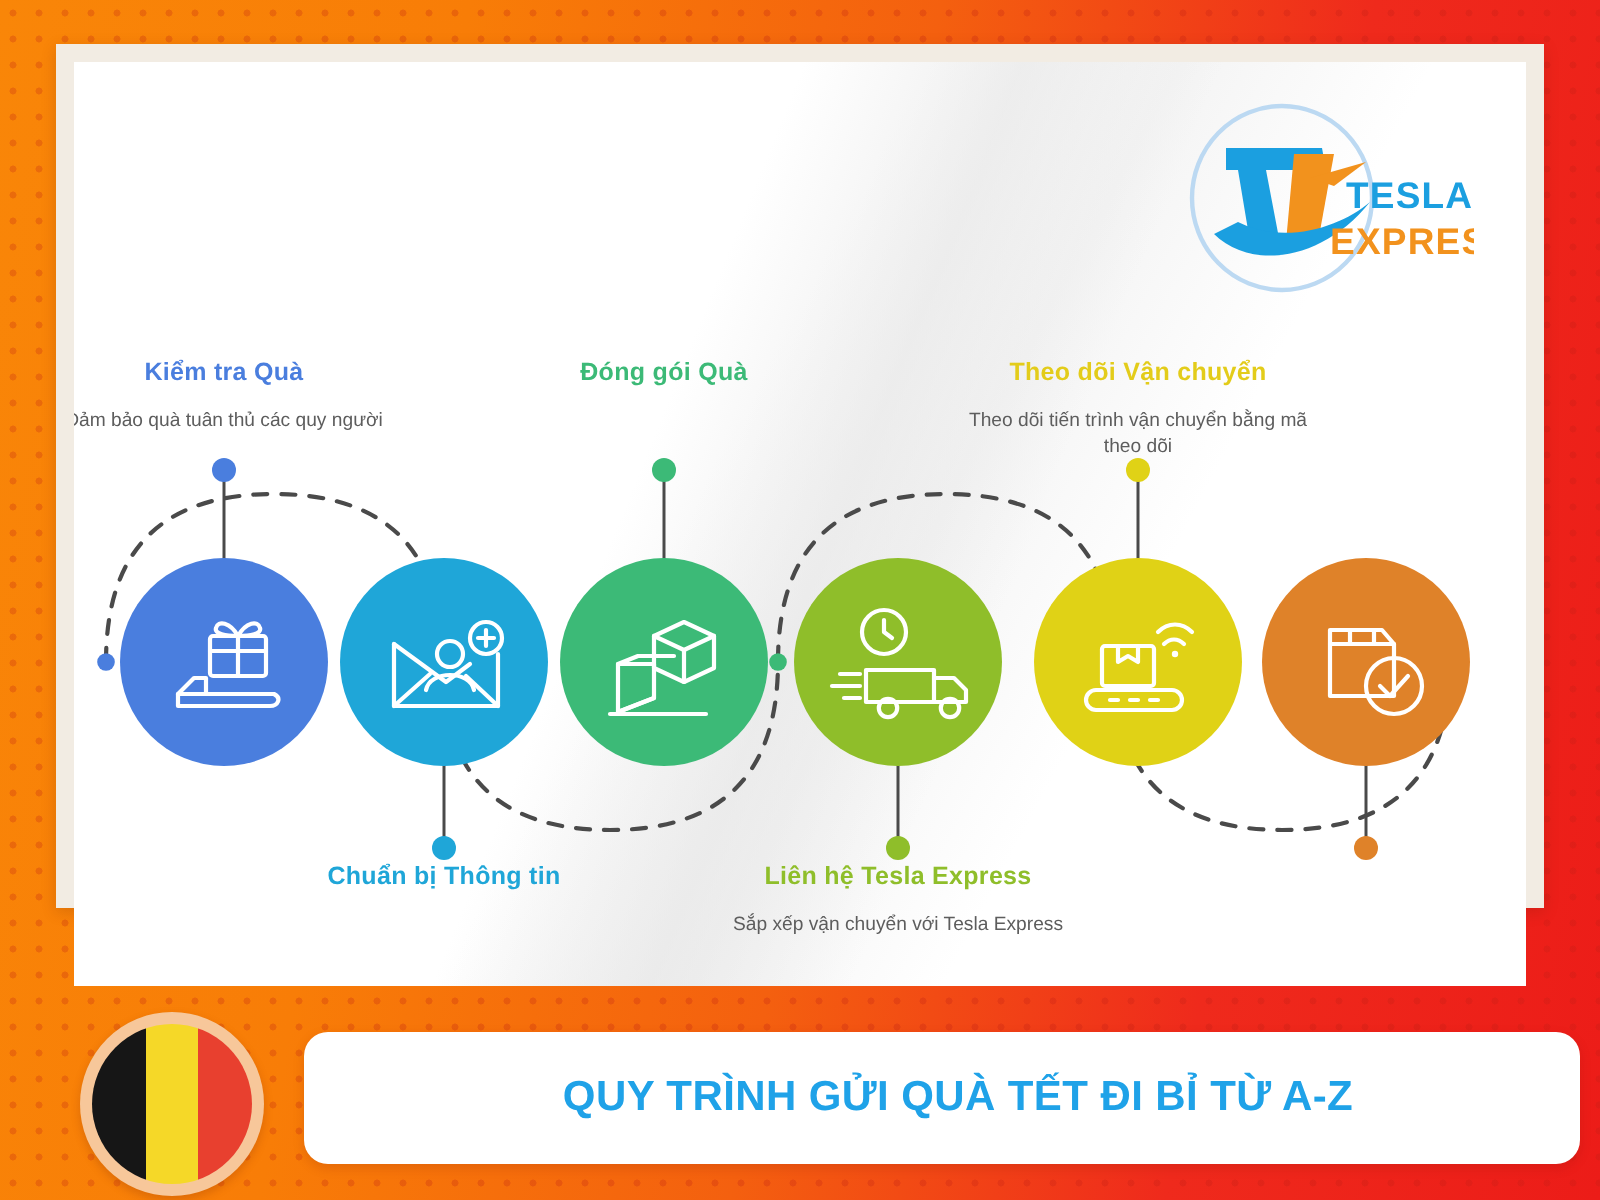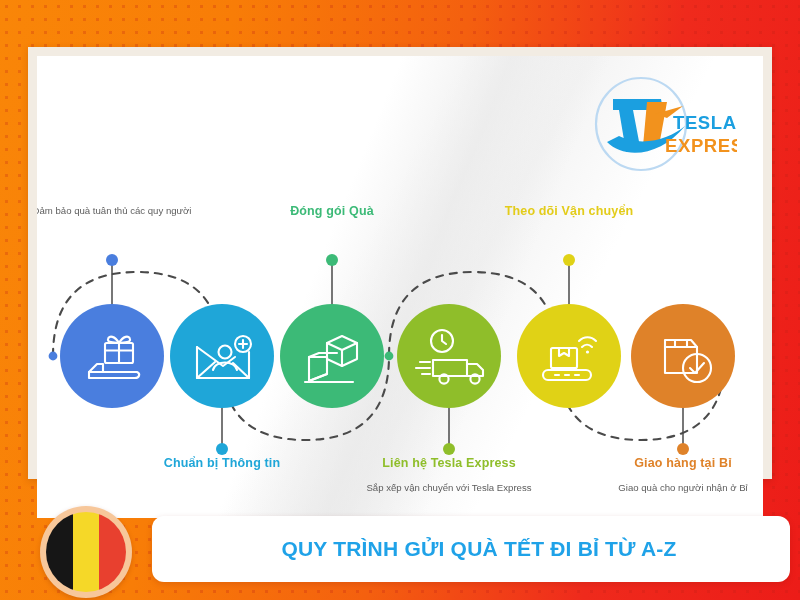--- a/index.html
+++ b/index.html
@@ -26,21 +26,20 @@
 
   
   .card-frame {
     position: absolute;
     left: 28px;
     top: 22px;
     width: 744px;
     height: 432px;
     background: #f2ece3;
     box-shadow: 0 2px 7px rgba(90,30,0,0.18);
-    margin-top: 25px;
   }
   .card {
     position: absolute;
     left: 9px;
     top: 9px;
     width: 726px;
     height: 462px;
     background:
       linear-gradient(118deg, #ffffff 0%, #ffffff 44%, #f4f4f4 57%, #ffffff 70%, #ffffff 100%);
     overflow: hidden;
@@ -268,44 +267,42 @@
             <path d="M628 291 L660 291"></path>
             <path d="M638 284 L638 291"></path>
             <path d="M650 284 L650 291"></path>
             <circle cx="660" cy="312" r="14"></circle>
             <path d="M653 312 L658 317 L667 307"></path>
           </g>
         </g>
       </svg>
 
       <div class="step-text" style="left:-20px; top:148px;">
+        <p class="step-title" style="color:#4a7ede;">Kiểm tra Quà</p>
         <p class="step-desc">Đảm bảo quà tuân thủ các quy người</p>
       </div>
 
       <div class="step-text" style="left:200px; top:148px;">
         <p class="step-title" style="color:#3cba77;">Đóng gói Quà</p>
       </div>
 
       <div class="step-text" style="left:437px; top:148px;">
         <p class="step-title" style="color:#e3cc1a;">Theo dõi Vận chuyển</p>
+        <p class="step-desc">Theo dõi tiến trình vận chuyển bằng mã theo dõi</p>
       </div>
 
       <div class="step-text" style="left:90px; top:400px;text-align:center;">
         <p class="step-title" style="color:#1fa6d8;">Chuẩn bị Thông tin</p>
       </div>
 
       <div class="step-text" style="left:317px; top:400px;">
         <p class="step-title" style="color:#8fbe2a;">Liên hệ Tesla Express</p>
         <p class="step-desc">Sắp xếp vận chuyển với Tesla Express</p>
       </div>
 
-      <div class="step-text" style="left:551px; top:400px;">
-        <p class="step-title" style="color:#df8229;">Giao hàng tại Bỉ</p>
-        <p class="step-desc">Giao quà cho người nhận ở Bỉ</p>
-      </div>
 
     </div>
   </div>
 
   <div class="flag-badge">
     <div class="flag-inner">
       <span style="background:#161616;"></span>
       <span style="background:#f5d828;"></span>
       <span style="background:#e8402f;"></span>
     </div>

